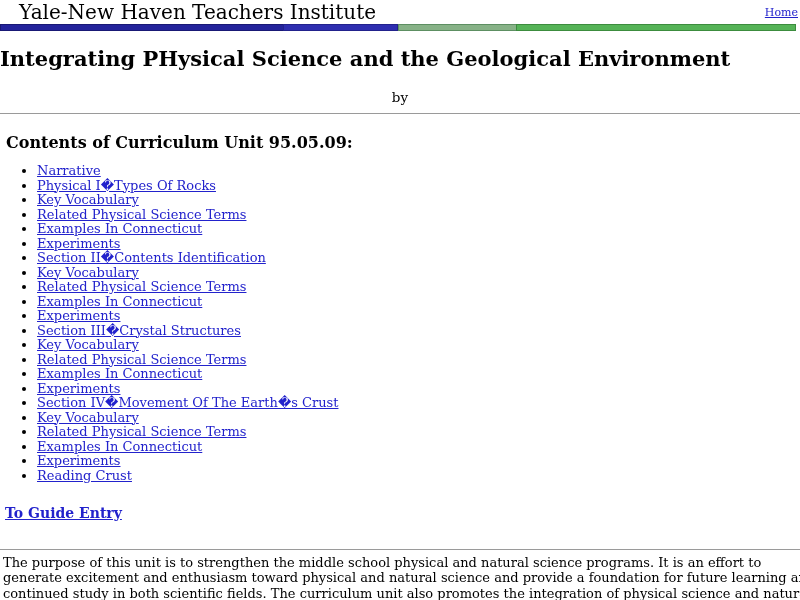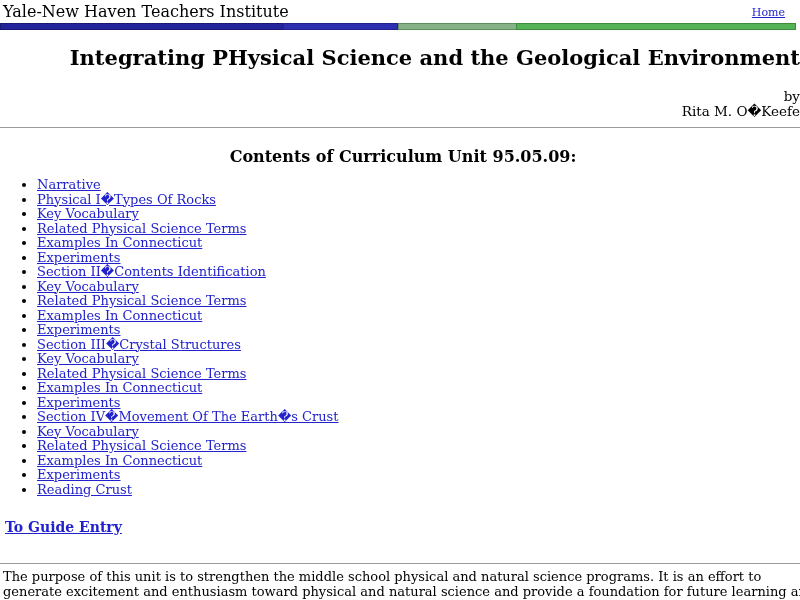--- a/index.html
+++ b/index.html
@@ -6,41 +6,41 @@
   html, body {
     margin: 0; padding: 0;
     width: 800px; height: 600px;
     overflow: hidden;
     background: #ffffff;
     color: #000000;
     font-family: "DejaVu Serif", serif;
   }
   
   .topbar { position: relative; padding: 2px 3px 0 3px; }
-  .site-title { font-size: 16px; line-height: 20px; }
+  .site-title { font-size: 20px; line-height: 20px; margin-left: 16px; }
   .home-link {
-    position: absolute; right: 15px; top: 6px;
+    position: absolute; right: 2px; top: 6px;
     font-size: 11px; color: #2222cc; text-decoration: underline;
   }
   .colorbar { display: flex; height: 7px; margin: 1px 4px 0 0; }
   .colorbar .seg { height: 7px; }
   .seg-1 { width: 283px; background: #23239b; border: 1px solid #191975; border-right: 0; }
   .seg-2 { width: 115px; background: #2e2eb0; border: 1px solid #22228c; }
   .seg-3 { width: 118px; background: #87b287; border: 1px solid #5d8f62; border-right: 0; }
   .seg-4 { flex: 1;       background: #55b357; border: 1px solid #3c8c3e; }
   
   h1.unit-title {
-    text-align: right; font-size: 21px; font-weight: bold;
+    text-align: left; font-size: 21px; font-weight: bold;
     margin: 16px 0 0 0; line-height: 23px;
   }
-  .byline { text-align: right; font-size: 13.5px; line-height: 15px; margin-top: 20px; }
+  .byline { text-align: center; font-size: 13.5px; line-height: 15px; margin-top: 20px; }
   hr { border: 0; border-top: 1px solid #9a9a9a; height: 0; margin: 0; }
   .hr-1 { margin-top: 8px; }
   
-  h2.contents-heading { font-size: 16px; font-weight: bold; margin: 20px 0 0 6px; line-height: 18px; text-align: center; }
+  h2.contents-heading { font-size: 16px; font-weight: bold; margin: 20px 0 0 6px; line-height: 18px; }
   ul.contents-list { margin: 12px 0 0 0; padding: 0 4px 0 37px; }
   ul.contents-list li { font-size: 13px; line-height: 14.5px; }
   ul.contents-list a, .guide-link { color: #2222cc; text-decoration: underline; }
   .guide-link {
     display: inline-block; margin: 22px 0 12px 5px;
     font-size: 14px; font-weight: bold; line-height: 16px;
   }
   .hr-2 { margin-top: 16px; }
   
   .intro { margin: 5px 0 0 3px; font-size: 13px; line-height: 15.4px; overflow: hidden; }
@@ -60,21 +60,20 @@
   <div class="seg seg-1"></div>
   <div class="seg seg-2"></div>
   <div class="seg seg-3"></div>
   <div class="seg seg-4"></div>
 </div>
 
 <h1 class="unit-title">Integrating PHysical Science and the Geological Environment</h1>
 
 <div class="byline">
   <div>by</div>
-  <div>Rita M. O�Keefe</div>
 </div>
 
 <hr class="hr-1">
 
 <h2 class="contents-heading">Contents of Curriculum Unit 95.05.09:</h2>
 
 <ul class="contents-list">
     <li>
     <a href="#">Narrative</a>
   </li>

